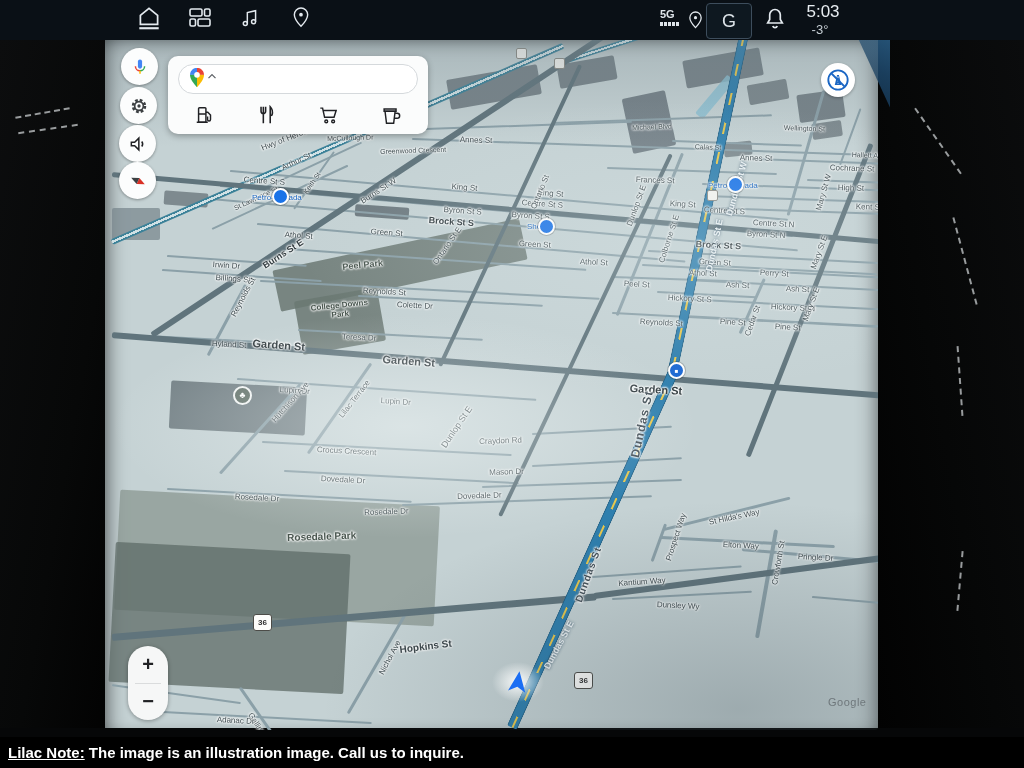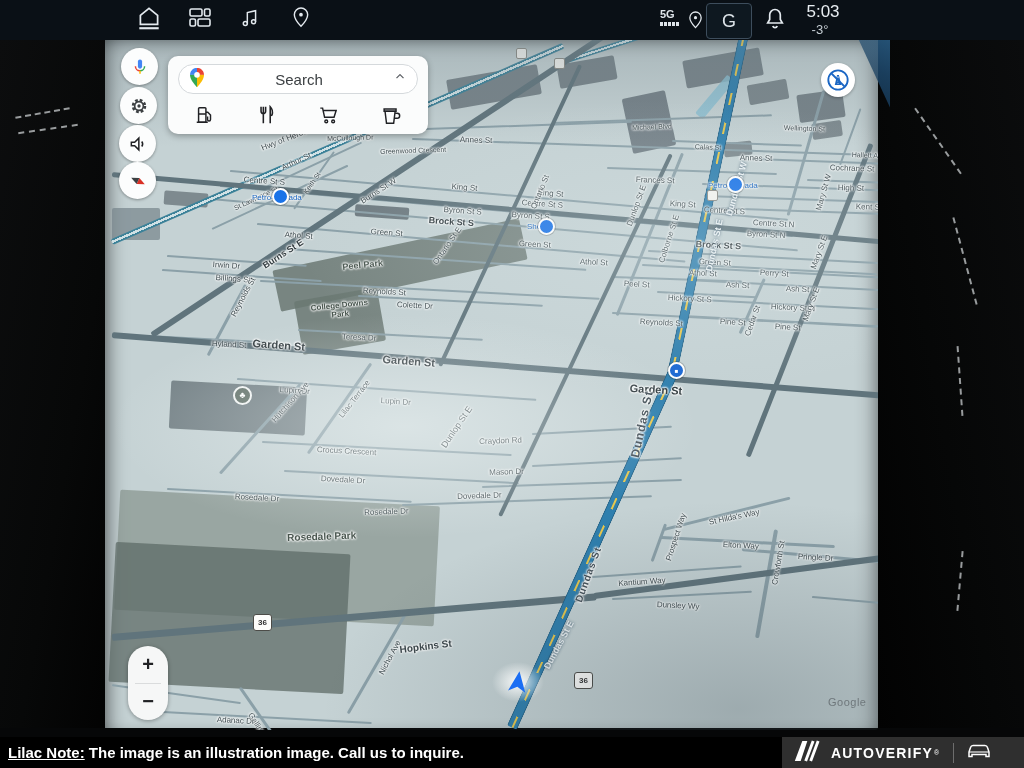--- a/index.html
+++ b/index.html
@@ -329,21 +329,20 @@
               </defs>
             <g clip-path="url(#pc)">
               <rect x="0" y="0" width="9" height="9" fill="#4285F4"></rect>
                 <rect x="9" y="0" width="9" height="9" fill="#EA4335"></rect>
               <rect x="0" y="9" width="9" height="15" fill="#34A853"></rect>
                 <rect x="9" y="9" width="9" height="15" fill="#FBBC04"></rect>
               <circle cx="9" cy="9" r="3.2" fill="#fff"></circle>
             </g>
           </svg>
         </span>
-        <span class="search-label">Search</span>
         <span>
           <svg width="14" height="14" viewBox="0 0 24 24">
               <polyline points="6,14 12,8 18,14" fill="none" stroke="#5f6368" stroke-width="2.2"></polyline>
             </svg>
         </span>
       </div>
       <div class="cat-row">
         <div class="cat-btn">
           <svg width="22" height="22" viewBox="0 0 24 24" fill="none" stroke="#202124" stroke-width="1.6">
             <rect x="5" y="4" width="8" height="16" rx="1"></rect>
@@ -478,33 +477,15 @@
     <span class="clock">5:03</span>
     <span class="temp">-3°</span>
   </div>
   <div class="glare-tri"></div>
 
   <div class="black-strip"></div>
   <div class="bottom-bar">
     <div class="note">
       <span class="u">Lilac Note:</span><span> The image is an illustration image. Call us to inquire.</span>
     </div>
-    <div class="brand-panel">
-      <span style="margin-left:12px;">
-        <svg width="30" height="22" viewBox="0 0 36 26">
-          <path d="M1 25 L10 1 h6 L8 25 Z" fill="#fff"></path>
-          <path d="M14 25 L23 1" stroke="#fff" stroke-width="3.4"></path>
-          <path d="M20 25 L29 1" stroke="#fff" stroke-width="3.4"></path>
-        </svg>
-      </span>
-      <span class="brand-name">AUTOVERIFY</span>
-      <span class="brand-reg">®</span>
-      <span class="brand-div"></span>
-      <span>
-        <svg width="26" height="17" viewBox="0 0 26 17" fill="none" stroke="#fff" stroke-width="1.5">
-          <path d="M3 10 L4.5 5.5 q.6-2 2.6-2 h11.8 q2 0 2.6 2 L23 10 v4.5 h-3 v-2 H6 v2 H3 Z"></path>
-          <line x1="3" y1="10" x2="23" y2="10" stroke-width="1.1"></line>
-        </svg>
-      </span>
-    </div>
   </div>
 
 </div>
 
 </body></html>

